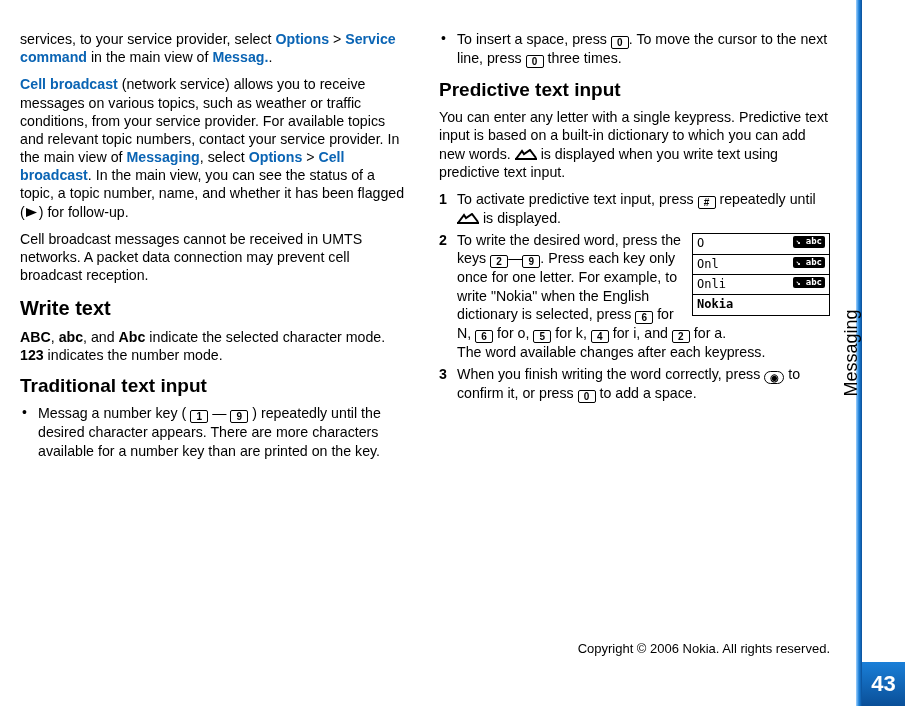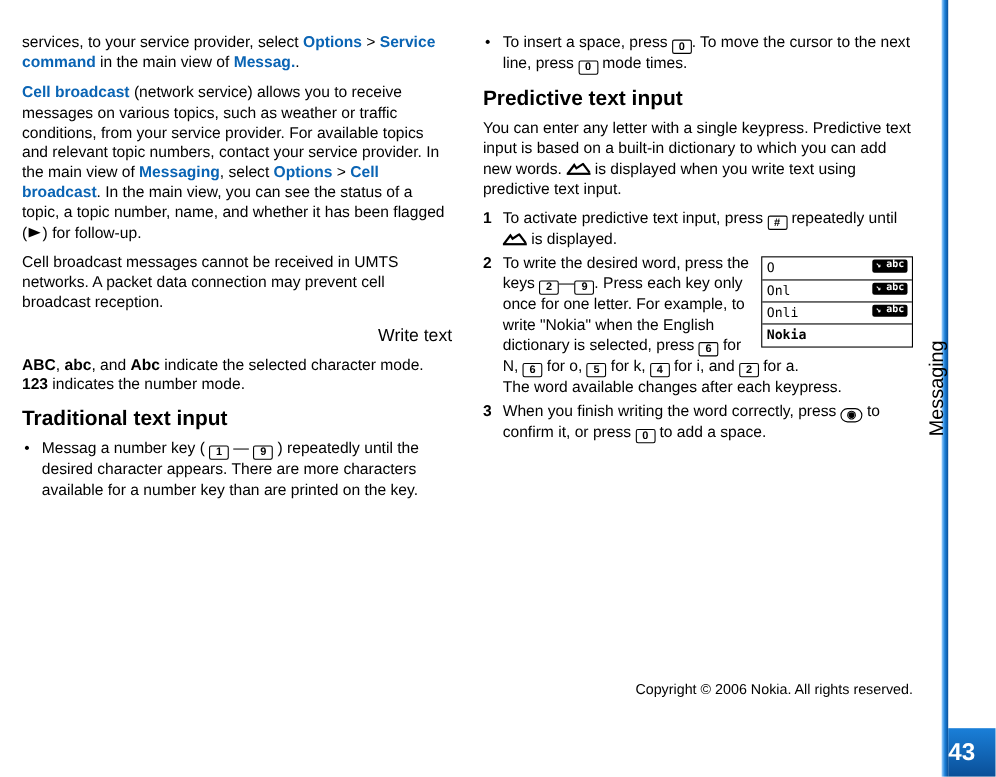--- a/index.html
+++ b/index.html
@@ -13,21 +13,21 @@
     padding: 30px 20px 0 20px;
   }
 
   .columns {
     display: flex;
     gap: 28px;
     height: 582px;
   }
   .col { flex: 1; font-size: 14.2px; line-height: 1.28; }
   .col p { margin-bottom: 9px; }
-  .col h1 { font-size: 16px; font-weight: normal; margin: 12px 0 6px 0; text-align: right; }
+  .col h1 { font-size: 20px; font-weight: bold; margin: 12px 0 6px 0; }
   .col h2 { font-size: 19px; font-weight: bold; margin: 10px 0 6px 0; }
   .link { color: #0a64b4; font-weight: bold; text-align: center; }
   b { font-weight: bold; }
 
   ul.bullets { list-style: none; margin: 0 0 9px 0; }
   ul.bullets > li { position: relative; padding-left: 18px; margin-bottom: 4px; }
   ul.bullets > li::before { content: "•"; position: absolute; left: 2px; top: 0; font-size: 14px; }
 
   ol.steps { list-style: none; margin: 0 0 9px 0; }
   ol.steps > li { position: relative; padding-left: 18px; margin-bottom: 4px; }
@@ -70,21 +70,21 @@
     float: right;
     font-size: 9px; font-weight: bold;
     background: #000; color: #fff;
     border-radius: 2px;
     padding: 0 3px;
   }
   .abc-badge::before { content: "↘ "; font-size: 8px; }
 
   .footer {
     position: absolute;
-    left: 20px; bottom: 24px;
+    left: 20px; bottom: 2px;
     width: 810px;
     text-align: right;
     font-size: 13px;
   }
 
   
   .right-band {
     position: absolute;
     right: 0; top: 0;
     width: 49px; height: 706px;
@@ -95,21 +95,21 @@
     width: 6px; height: 100%;
     background: linear-gradient(90deg, #9fd1ff 0%, #1a7fd8 50%, #0a4f98 100%);
   }
   .right-band .pagenum-box {
     position: absolute;
     left: 6px; bottom: 0;
     width: 43px; height: 44px;
     background: linear-gradient(180deg, #1a7fd8 0%, #0a4f98 100%);
     color: #fff;
     font-size: 22px; font-weight: bold;
-    display: flex; align-items: center; 
+    display: flex; align-items: center; justify-content: center;
   }
   .side-label {
     position: absolute;
     right: 10px; top: 50%;
     transform: translateY(-50%) rotate(-90deg);
     transform-origin: center;
     font-size: 18px;
     white-space: nowrap;
     color: #000;
   }
@@ -144,21 +144,21 @@
           <span>—</span>
           <span class="keycap">9</span>
           <span>) repeatedly until the desired character appears. There are more characters available for a number key than are printed on the key.</span>
         </li>
       </ul>
     </div>
 
     <div class="col">
       <ul class="bullets">
         <li>
-          <span>To insert a space, press </span><span class="keycap">0</span><span>. To move the cursor to the next line, press </span><span class="keycap">0</span><span> mode times.</span>
+          <span>To insert a space, press </span><span class="keycap">0</span><span>. To move the cursor to the next line, press </span><span class="keycap">0</span><span> three times.</span>
         </li>
       </ul>
 
       <h2>Predictive text input</h2>
       <p>
         <span>You can enter any letter with a single keypress. Predictive text input is based on a built-in dictionary to which you can add new words. </span><span class="pred-icon"><svg viewBox="0 0 22 12">
               <path d="M1 10 L7 2 L9 5 L15 1 L21 9" fill="none" stroke="#000" stroke-width="2"></path>
               <rect x="0" y="9" width="22" height="2" fill="#000"></rect>
             </svg></span><span> is displayed when you write text using predictive text input.</span>
       </p>

